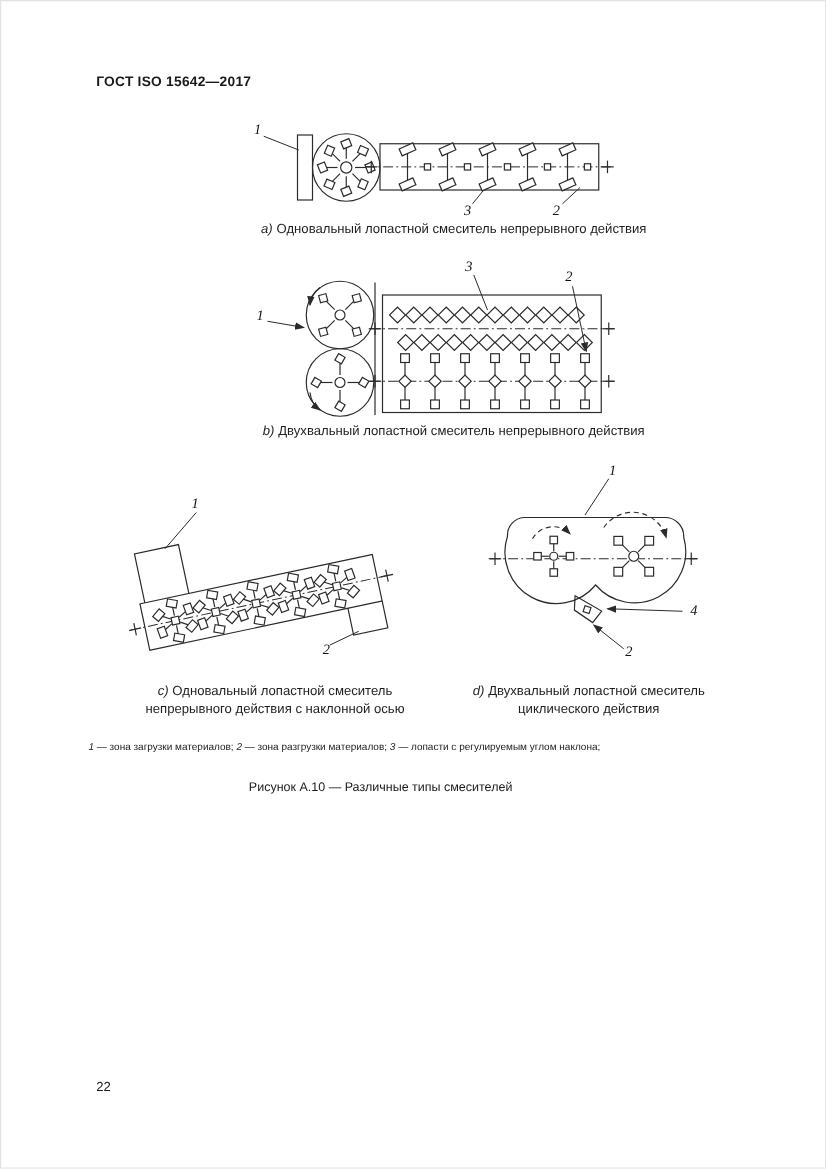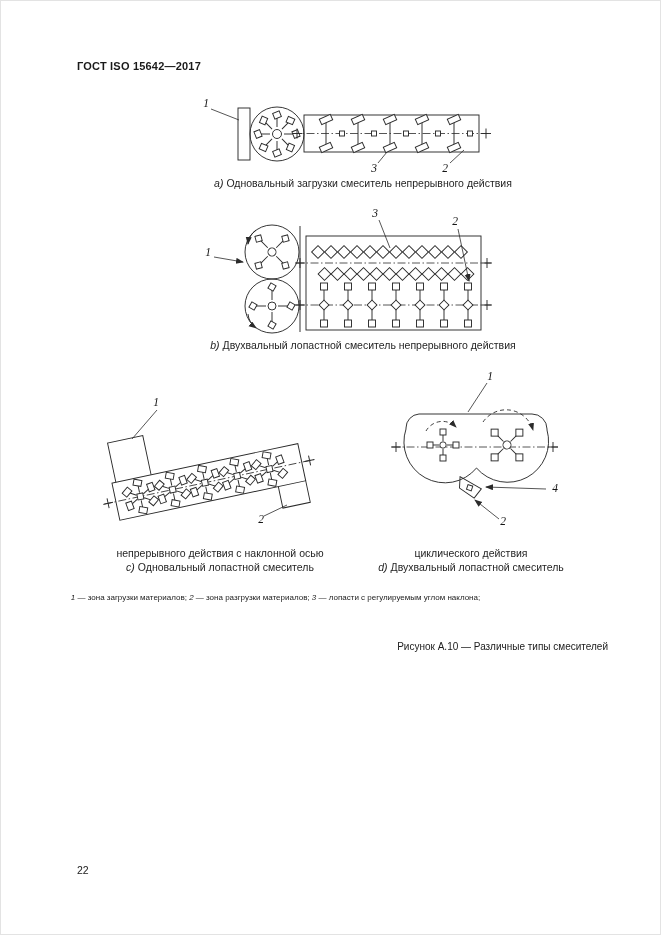--- a/index.html
+++ b/index.html
@@ -5,21 +5,21 @@
   * { margin:0; padding:0; box-sizing:border-box; }
   html,body { width:661px; height:935px; }
   body { background:#ffffff; font-family:"Liberation Sans", sans-serif; color:#1a1a1a; position:relative; }
   .page { position:absolute; inset:0; background:#fff; border:1px solid #e3e3e3; }
   .abs { position:absolute; }
   .doc-header { left:76px; top:59px; font-size:11px; font-weight:bold; letter-spacing:.2px; }
   .caption { font-size:10.5px; text-align:center; color:#1f1f1f; line-height:13.5px; }
   .cap-letter { font-style:italic; margin-right:3px; }
   .legend { left:0; width:549px; top:591px; text-align:center; font-size:8px; color:#222; line-height:11px; }
   .legend .num { font-style:italic; }
-  .fig-title { left:0; width:607px; top:624px; text-align:right; font-size:10px; color:#1b1b1b;margin-top:16px; }
+  .fig-title { left:0; width:607px; top:624px; text-align:center; font-size:10px; color:#1b1b1b; }
   .page-num { left:76px; top:839px; font-size:10.5px;margin-top:24px; }
   svg { overflow:visible; }
   .art { stroke:#2b2b2b; stroke-width:.95; fill:none; stroke-linecap:butt; }
   .lbl line { stroke:#2b2b2b; stroke-width:.8; fill:none; }
   .lbl text { fill:#141414; stroke:none; font:italic 11.5px "Liberation Serif", serif; }
   .cl { stroke-dasharray:8 2.5 1.5 2.5; stroke-width:.8; }
   .dash { stroke-dasharray:4 3; stroke-width:.9; }
 </style>
 </head>
 <body>
@@ -143,21 +143,21 @@
       <text x="10" y="12" text-anchor="middle">1</text>
       <line x1="15" y1="14" x2="43" y2="25"></line>
       <text x="178" y="77" text-anchor="middle">3</text>
       <line x1="182" y1="68" x2="191" y2="57"></line>
       <text x="249" y="77" text-anchor="middle">2</text>
       <line x1="254" y1="68" x2="268" y2="55"></line>
     </g>
   </svg>
 
   <div class="abs caption" style="left:62px; top:176px; width:600px">
-    <span class="cap-letter">a)</span><span>Одновальный загрузки смеситель непрерывного действия</span>
+    <span class="cap-letter">a)</span><span>Одновальный лопастной смеситель непрерывного действия</span>
   </div>
 
   <svg class="abs" style="left:195px; top:203px" width="300" height="140" viewBox="0 0 300 140">
     <g class="art">
       <g>
         <circle cx="76" cy="48" r="27"></circle>
         <circle cx="76" cy="102" r="27"></circle>
         <line x1="104" y1="22" x2="104" y2="128"></line>
         <use href="#rotB" transform="translate(76 48) rotate(45)"></use>
         <use href="#rotB" transform="translate(76 102)"></use>
@@ -229,22 +229,22 @@
     </g>
     <g class="lbl">
       <text x="63" y="13" text-anchor="middle">1</text>
       <line x1="64" y1="17" x2="39" y2="46"></line>
       <text x="168" y="130" text-anchor="middle">2</text>
       <line x1="171" y1="123" x2="194" y2="112"></line>
     </g>
   </svg>
 
   <div class="abs caption" style="left:94px; top:546px; width:250px">
+    <div><span class="cap-letter">c)</span><span>Одновальный лопастной смеситель</span></div>
     <div>непрерывного действия с наклонной осью</div>
-    <div><span class="cap-letter">c)</span><span>Одновальный лопастной смеситель</span></div>
   </div>
 
   <svg class="abs" style="left:385px; top:366px" width="205" height="170" viewBox="0 0 205 170">
     <g class="art">
       <g>
         <path d="M33,47 L146,47 A15,15 0 0 1 161,62 L161,63 A41,41 0 0 1 90.5,101 A41,41 0 0 1 20,62 L20,61 A14,14 0 0 1 33,47 Z"></path>
         <line class="cl" x1="6" y1="80" x2="172" y2="80"></line>
         <use href="#plusM" transform="translate(10 80)"></use>
         <use href="#plusM" transform="translate(167 80)"></use>
         <use href="#rotDs" transform="translate(57 78)"></use>
@@ -261,22 +261,22 @@
       <text x="104" y="13" text-anchor="middle">1</text>
       <line x1="101" y1="16" x2="82" y2="45"></line>
       <text x="169" y="125" text-anchor="middle">4</text>
       <line x1="160" y1="122" x2="100" y2="120" marker-end="url(#arr)"></line>
       <text x="117" y="158" text-anchor="middle">2</text>
       <line x1="113" y1="152" x2="89" y2="133" marker-end="url(#arr)"></line>
     </g>
   </svg>
 
   <div class="abs caption" style="left:370px; top:546px; width:200px">
+    <div><span class="cap-letter">d)</span><span>Двухвальный лопастной смеситель</span></div>
     <div>циклического действия</div>
-    <div><span class="cap-letter">d)</span><span>Двухвальный лопастной смеситель</span></div>
   </div>
 
   <div class="abs legend">
     <div><span class="num">1</span><span> — зона загрузки материалов; </span><span class="num">2</span><span> — зона разгрузки материалов; </span><span class="num">3</span><span> — лопасти с регулируемым углом наклона;</span></div>
   </div>
 
   <div class="abs fig-title">Рисунок А.10 — Различные типы смесителей</div>
 
   <div class="abs page-num">22</div>
 

